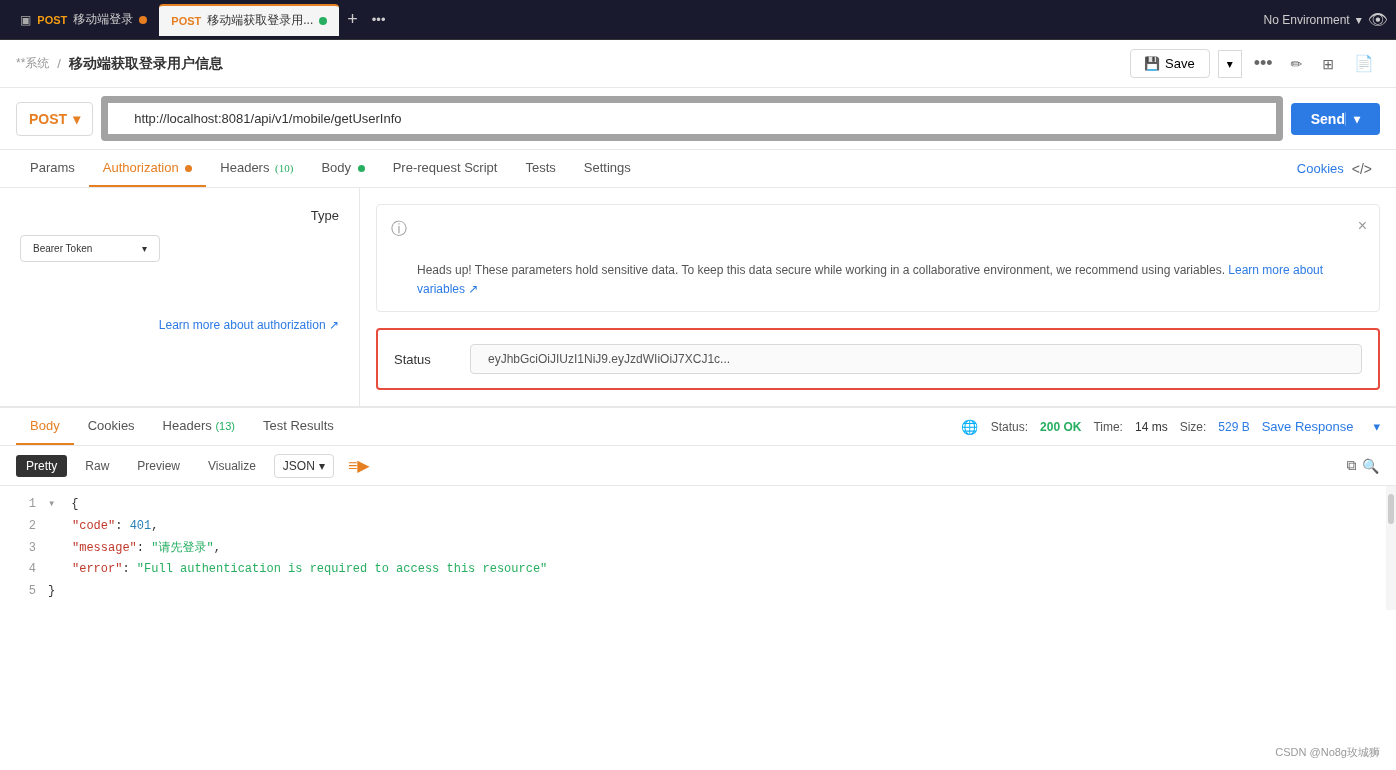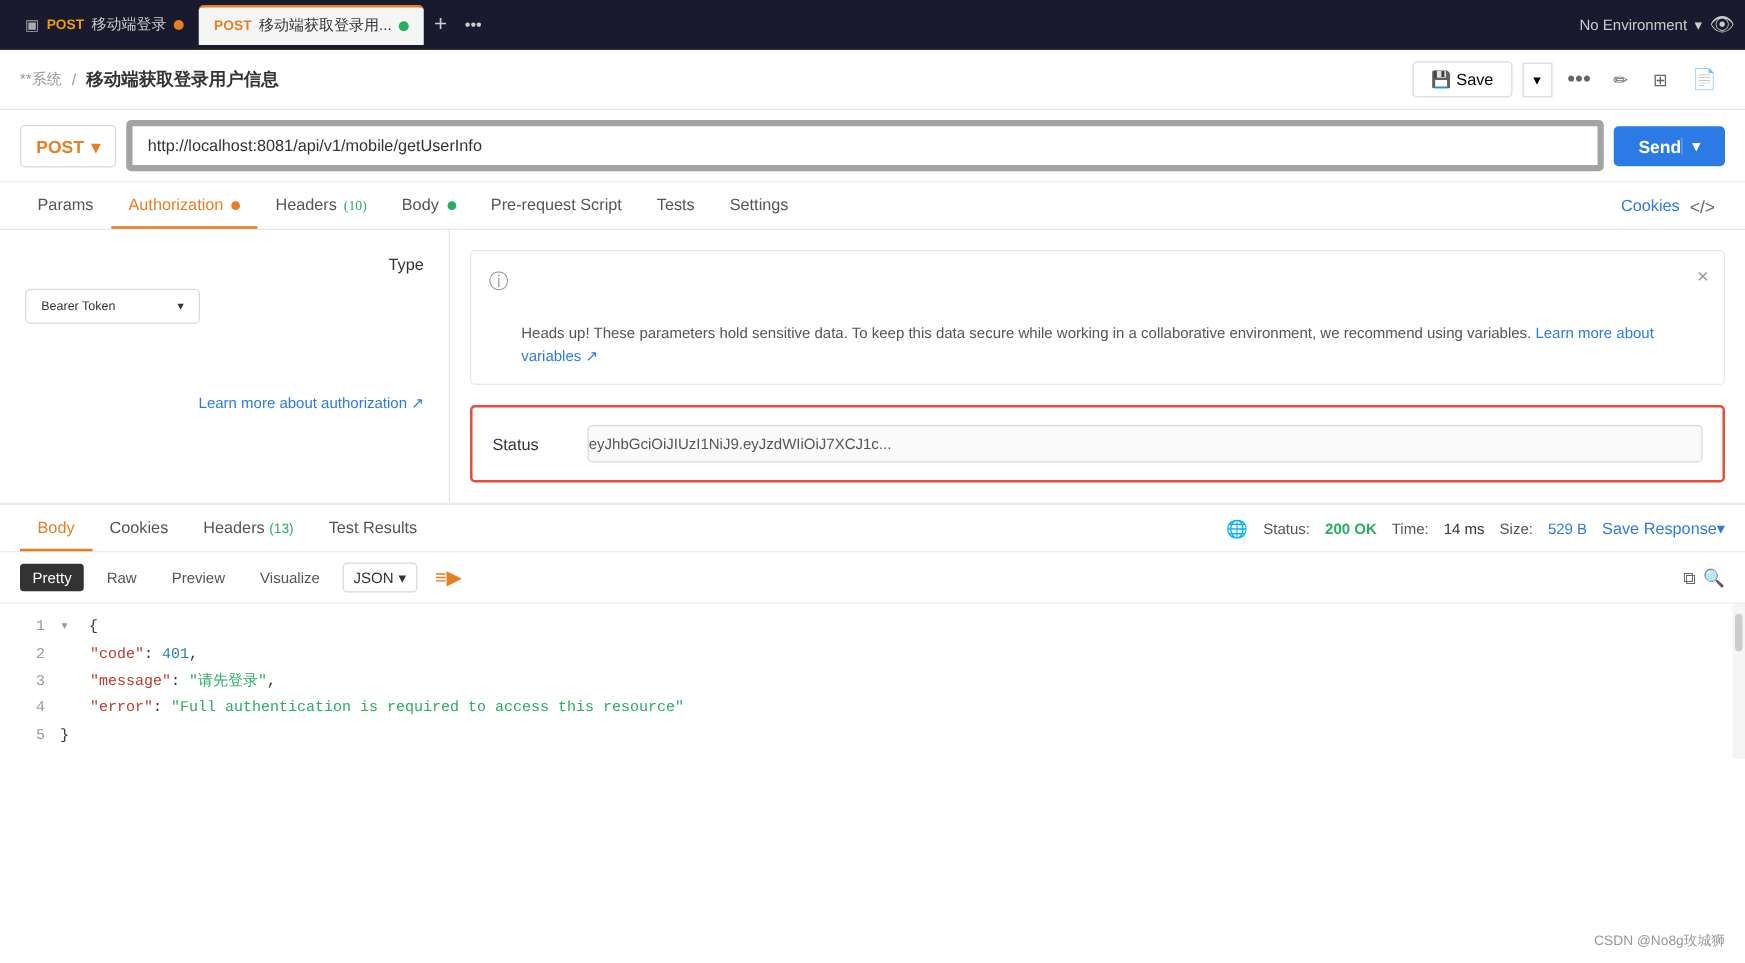--- a/index.html
+++ b/index.html
@@ -38,21 +38,21 @@
     .btn-icon-doc { background: none; border: none; cursor: pointer; color: #666; font-size: 14px; padding: 0 6px; }
 
     
     .url-bar {
       display: flex; align-items: center; padding: 8px 16px; background: #fff; border-bottom: 1px solid #e8e8e8; gap: 8px;
     }
     .method-select {
       display: flex; align-items: center; gap: 6px; background: #fff; border: 1px solid #d9d9d9; border-radius: 4px; padding: 8px 12px; cursor: pointer; font-weight: bold; color: #e67e22; font-size: 14px;
     }
     .url-input {
-      flex: 1; border: 5px solid #a3a3a3; border-radius: 4px; padding: 8px 12px; font-size: 13px; color: #333; outline: none;
+      flex: 1; border: 7px solid #a3a3a3; border-radius: 4px; padding: 8px 26px; font-size: 13px; color: #333; outline: none;
     }
     .btn-send {
       display: flex; align-items: center; background: #2c7be5; color: #fff; border: none; border-radius: 4px; padding: 8px 20px; font-size: 14px; font-weight: 600; cursor: pointer; gap: 0;
     }
     .btn-send-arrow { border-left: 1px solid rgba(255,255,255,0.3); padding-left: 8px; font-size: 12px; }
 
     
     .req-tabs {
       display: flex; align-items: center; padding: 0 16px; background: #fff; border-bottom: 1px solid #e8e8e8; gap: 0;
     }
@@ -90,38 +90,38 @@
     .alert-text { font-size: 12px; color: #555; line-height: 1.6; flex: 1; margin-top: 44px; }
     .alert-link { color: #2c7be5; text-decoration: none; cursor: pointer; }
     .alert-close { position: absolute; right: 12px; top: 12px; cursor: pointer; color: #999; font-size: 16px; background: none; border: none; }
 
     
     .token-row {
       display: flex; align-items: center; border: 2px solid #e74c3c; border-radius: 4px; padding: 14px 16px; gap: 16px;
     }
     .token-label { font-size: 13px; color: #333; min-width: 60px; }
     .token-input {
-      flex: 1; border: 1px solid #d9d9d9; border-radius: 4px; padding: 7px 0; font-size: 12px; color: #555; background: #fafafa;
+      flex: 1; border: 1px solid #d9d9d9; border-radius: 4px; padding: 7px 17px; font-size: 12px; color: #555; background: #fafafa;
     }
 
     
     .response-section { border-top: 1px solid #e8e8e8; }
     .response-tabs-bar {
       display: flex; align-items: center; padding: 0 16px; background: #fff; border-bottom: 1px solid #e8e8e8; gap: 0;
     }
     .resp-tab {
       padding: 10px 14px; cursor: pointer; font-size: 13px; color: #555; border-bottom: 2px solid transparent;
     }
     .resp-tab.active { border-bottom: 2px solid #e67e22; color: #e67e22; }
     .resp-tab .badge-g { color: #27ae60; font-size: 11px; }
     .resp-meta { margin-left: auto; display: flex; align-items: center; gap: 12px; font-size: 12px; color: #666; }
     .resp-status { color: #27ae60; font-weight: 600; }
     .resp-time { color: #333; }
     .resp-size { color: #2c7be5; }
-    .btn-save-resp { color: #2c7be5; cursor: pointer; background: none; border: none; font-size: 13px; display: flex; align-items: center; gap: 0; }
+    .btn-save-resp { color: #2c7be5; cursor: pointer; background: none; border: none; font-size: 13px; display: flex; align-items: center; gap: 20px; }
 
     
     .resp-format-bar {
       display: flex; align-items: center; padding: 6px 16px; background: #fff; border-bottom: 1px solid #e8e8e8; gap: 8px;
     }
     .fmt-tab { padding: 4px 10px; cursor: pointer; font-size: 12px; color: #555; border-radius: 3px; }
     .fmt-tab.active { background: #333; color: #fff; border-radius: 3px; }
     .fmt-select { border: 1px solid #d9d9d9; border-radius: 4px; padding: 4px 8px; font-size: 12px; display: flex; align-items: center; gap: 4px; cursor: pointer; }
     .fmt-icon-btn { background: none; border: none; cursor: pointer; color: #e67e22; padding: 4px 6px; font-size: 16px; }
     .resp-action-icons { margin-left: auto; display: flex; gap: 6px; }

